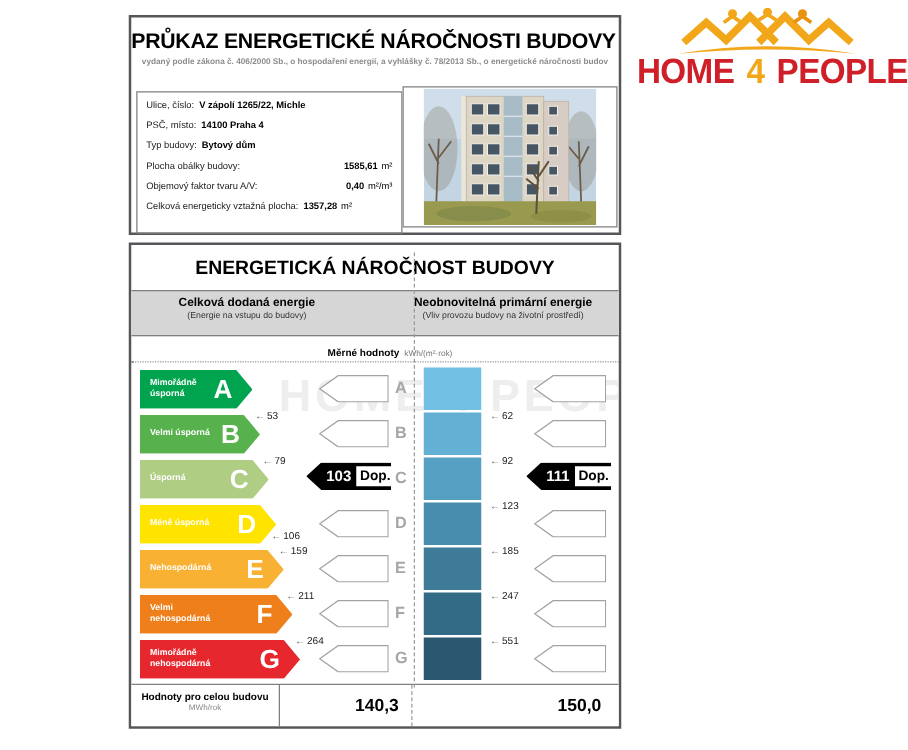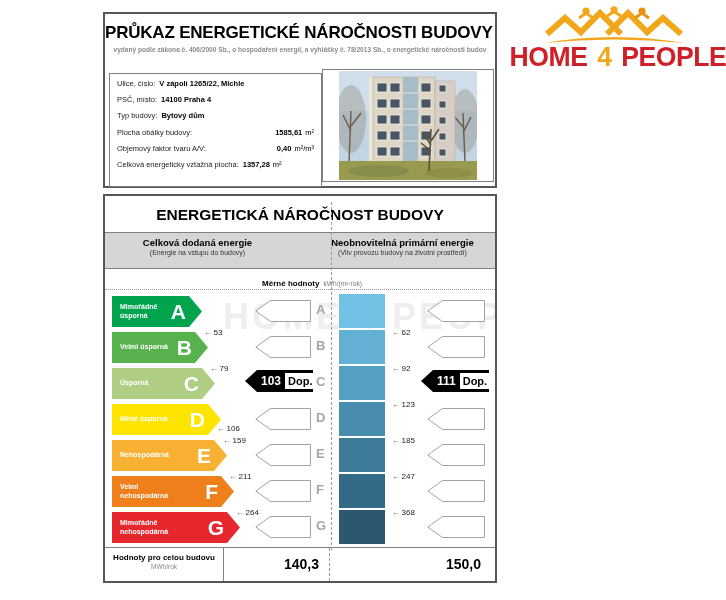--- a/index.html
+++ b/index.html
@@ -288,21 +288,21 @@
       <div class="blue-block" style="top: 112px; background-color: rgb(72, 141, 174);"></div>
       <div class="blue-block" style="top: 148px; background-color: rgb(61, 123, 153);"></div>
       <div class="blue-block" style="top: 184px; background-color: rgb(51, 106, 133);"></div>
       <div class="blue-block" style="top: 220px; background-color: rgb(43, 88, 112);"></div>
 
       <div class="bnd" style="top:38px;left:287px;">62</div>
       <div class="bnd" style="top:74px;left:287px;">92</div>
       <div class="bnd" style="top:110px;left:287px;">123</div>
       <div class="bnd" style="top:146px;left:287px;">185</div>
       <div class="bnd" style="top:182px;left:287px;">247</div>
-      <div class="bnd" style="top:218px;left:287px;">368</div>
+      <div class="bnd" style="top:218px;left:287px;">551</div>
 
       <svg class="warr" style="left:322px;top:10px;width:58px;" viewBox="0 0 58 22">
           <path d="M57.5 .5 V21.5 H15.5 L.8 11 L15.5 .5 Z" fill="#fff" stroke="#a3a3a3"></path>
         </svg>
       <svg class="warr" style="left:322px;top:46px;width:58px;" viewBox="0 0 58 22">
           <path d="M57.5 .5 V21.5 H15.5 L.8 11 L15.5 .5 Z" fill="#fff" stroke="#a3a3a3"></path>
         </svg>
       <svg class="warr" style="left:322px;top:118px;width:58px;" viewBox="0 0 58 22">
           <path d="M57.5 .5 V21.5 H15.5 L.8 11 L15.5 .5 Z" fill="#fff" stroke="#a3a3a3"></path>
         </svg>

